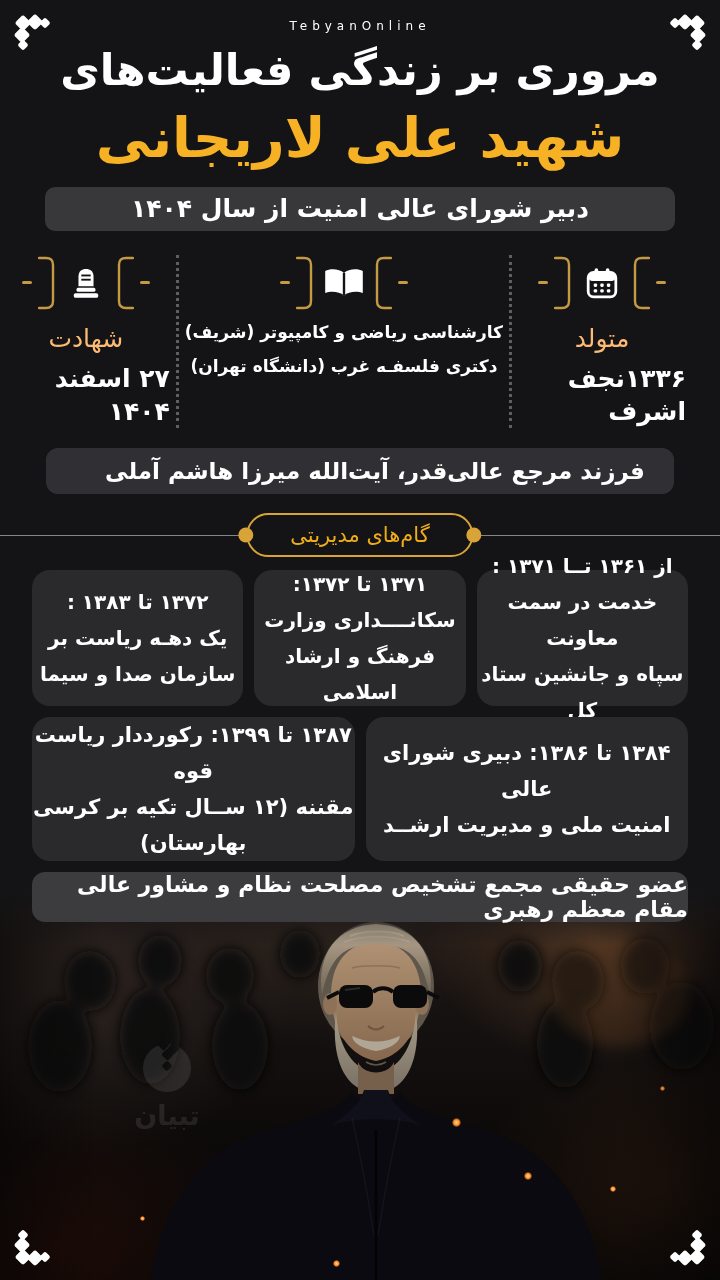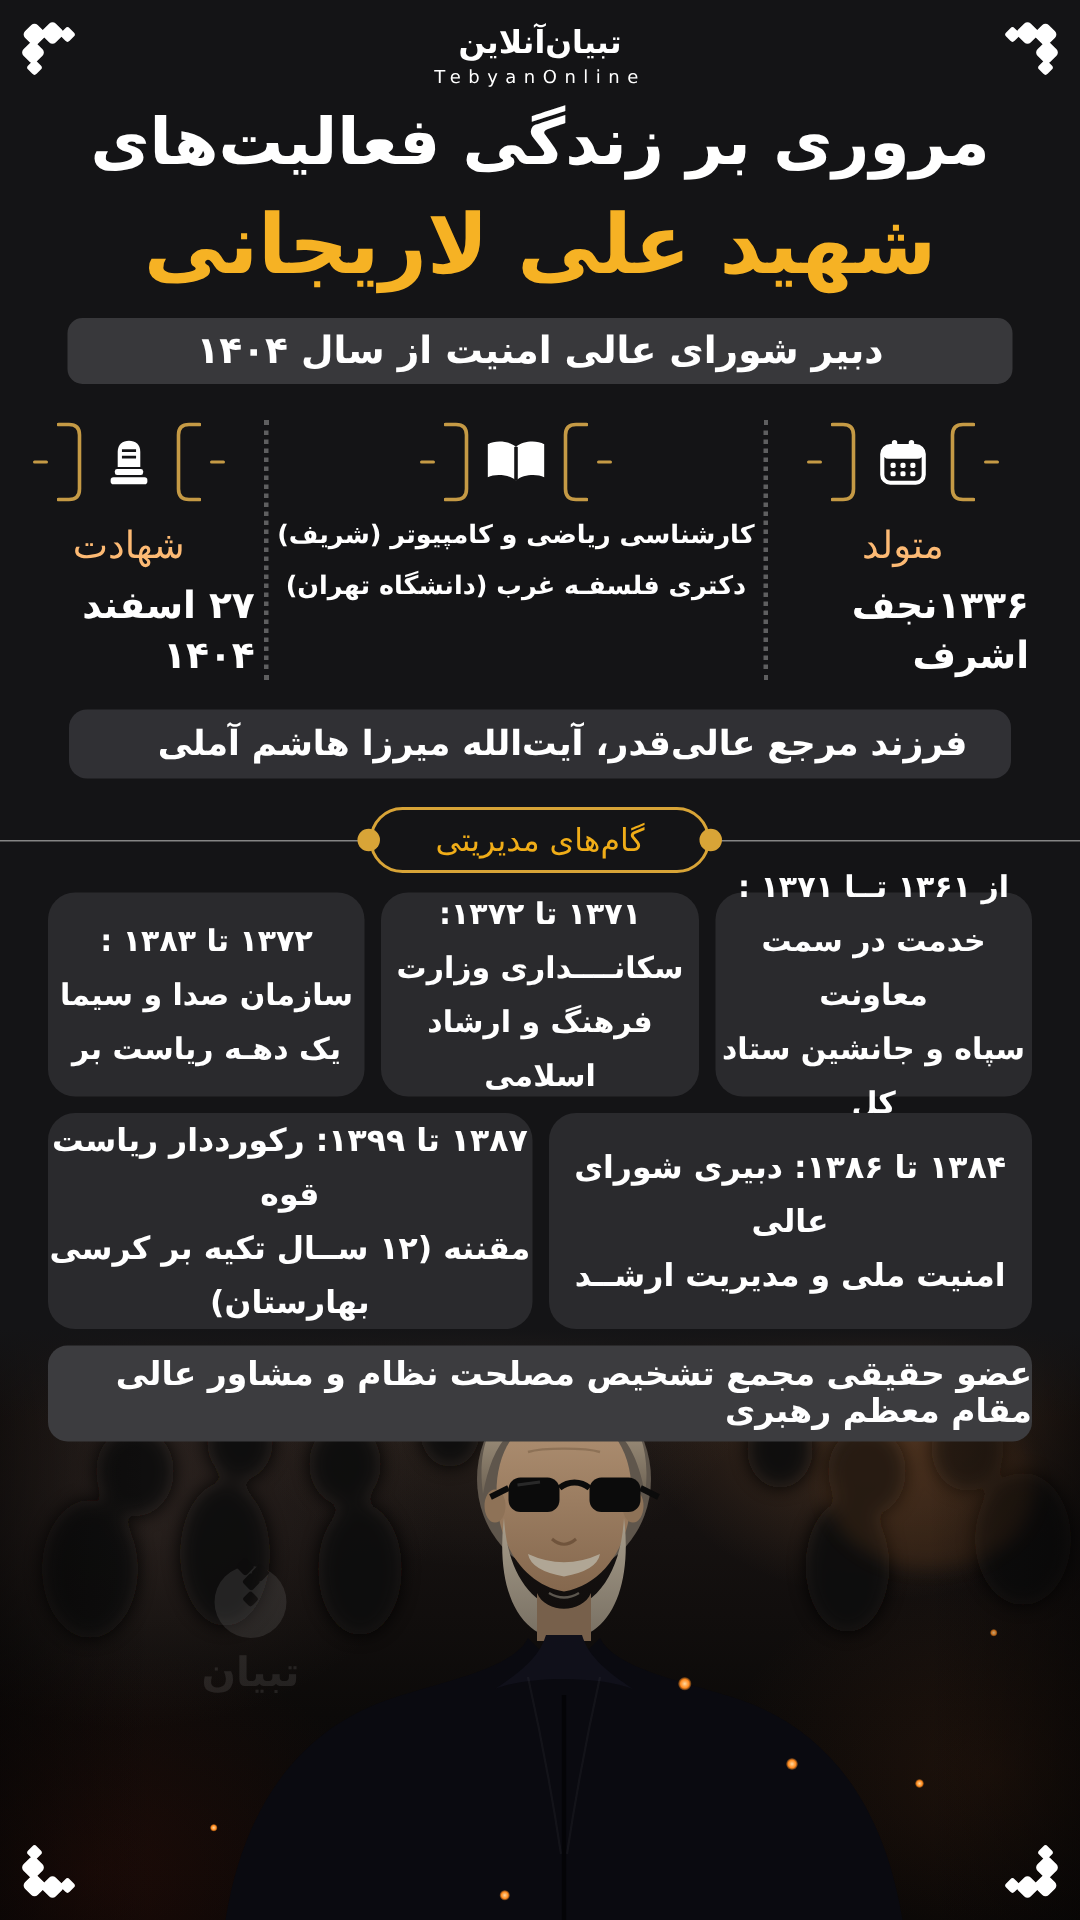--- a/index.html
+++ b/index.html
@@ -60,21 +60,21 @@
   .cards-row.row2{margin-top:11px;}
   .card{
     background:#2a2a2d;border-radius:18px;flex:1;
     display:flex;flex-direction:column;justify-content:center;align-items:center;
     color:#fff;font-weight:800;text-align:center;
   }
   .row1 .card{height:136px;font-size:20px;line-height:1.8;}
   .row2 .card{height:144px;font-size:21px;line-height:1.72;}
   
   .membership-bar{
-    margin:11px 32px 0;height:64px;background:#3c3c3f;border-radius:13px;
+    margin:11px 32px 0;height:50px;background:#3c3c3f;border-radius:13px;
     display:flex;align-items:center;justify-content:center;
     font-size:22px;font-weight:800;color:#fff;position:relative;z-index:4;
   }
   
   .photo{
     position:absolute;left:0;right:0;bottom:0;height:394px;overflow:hidden;z-index:1;
     background:
       radial-gradient(240px 190px at 82% 12%, rgba(150,100,60,.40), transparent 70%),
       radial-gradient(300px 240px at 12% 25%, rgba(100,80,70,.28), transparent 70%),
       radial-gradient(260px 200px at 45% 5%, rgba(130,105,80,.22), transparent 70%),
@@ -130,21 +130,20 @@
     <g fill="#ffffff">
       <rect x="4" y="4" width="12" height="12" rx="3" transform="rotate(45 10 10)"></rect>
       <rect x="16" y="3" width="12" height="12" rx="3" transform="rotate(45 22 9)"></rect>
       <rect x="28" y="6" width="8" height="8" rx="2" transform="rotate(45 32 10)"></rect>
       <rect x="3" y="16" width="12" height="12" rx="3" transform="rotate(45 9 22)"></rect>
       <rect x="6" y="28" width="8" height="8" rx="2" transform="rotate(45 10 32)"></rect>
     </g>
   </svg>
 
   <div class="logo-block">
-    <div class="logo-fa">تبیان‌آنلاین</div>
     <div class="logo-en">TebyanOnline</div>
   </div>
 
   <div class="title1">مروری بر زندگی فعالیت‌های</div>
   <div class="title2">شهید علی لاریجانی</div>
 
   <div class="subtitle-bar">
     <span>دبیر شورای عالی امنیت  از سال ۱۴۰۴</span>
   </div>
 
@@ -247,22 +246,22 @@
       <div>خدمت در سمت معاونت</div>
       <div>سپاه و جانشین ستاد کل</div>
     </div>
     <div class="card">
       <div>۱۳۷۱ تا ۱۳۷۲:</div>
       <div>سکانــــداری وزارت</div>
       <div>فرهنگ و ارشاد اسلامی</div>
     </div>
     <div class="card">
       <div>۱۳۷۲ تا ۱۳۸۳ :</div>
+      <div>یک دهـه ریاست بر</div>
       <div>سازمان صدا و سیما</div>
-      <div>یک دهـه ریاست بر</div>
     </div>
   </div>
 
   <div class="cards-row row2">
     <div class="card">
       <div>۱۳۸۴ تا ۱۳۸۶: دبیری شورای عالی</div>
       <div>امنیت ملی و مدیریت ارشــد</div>
     </div>
     <div class="card">
       <div>۱۳۸۷ تا ۱۳۹۹: رکورددار ریاست قوه</div>

